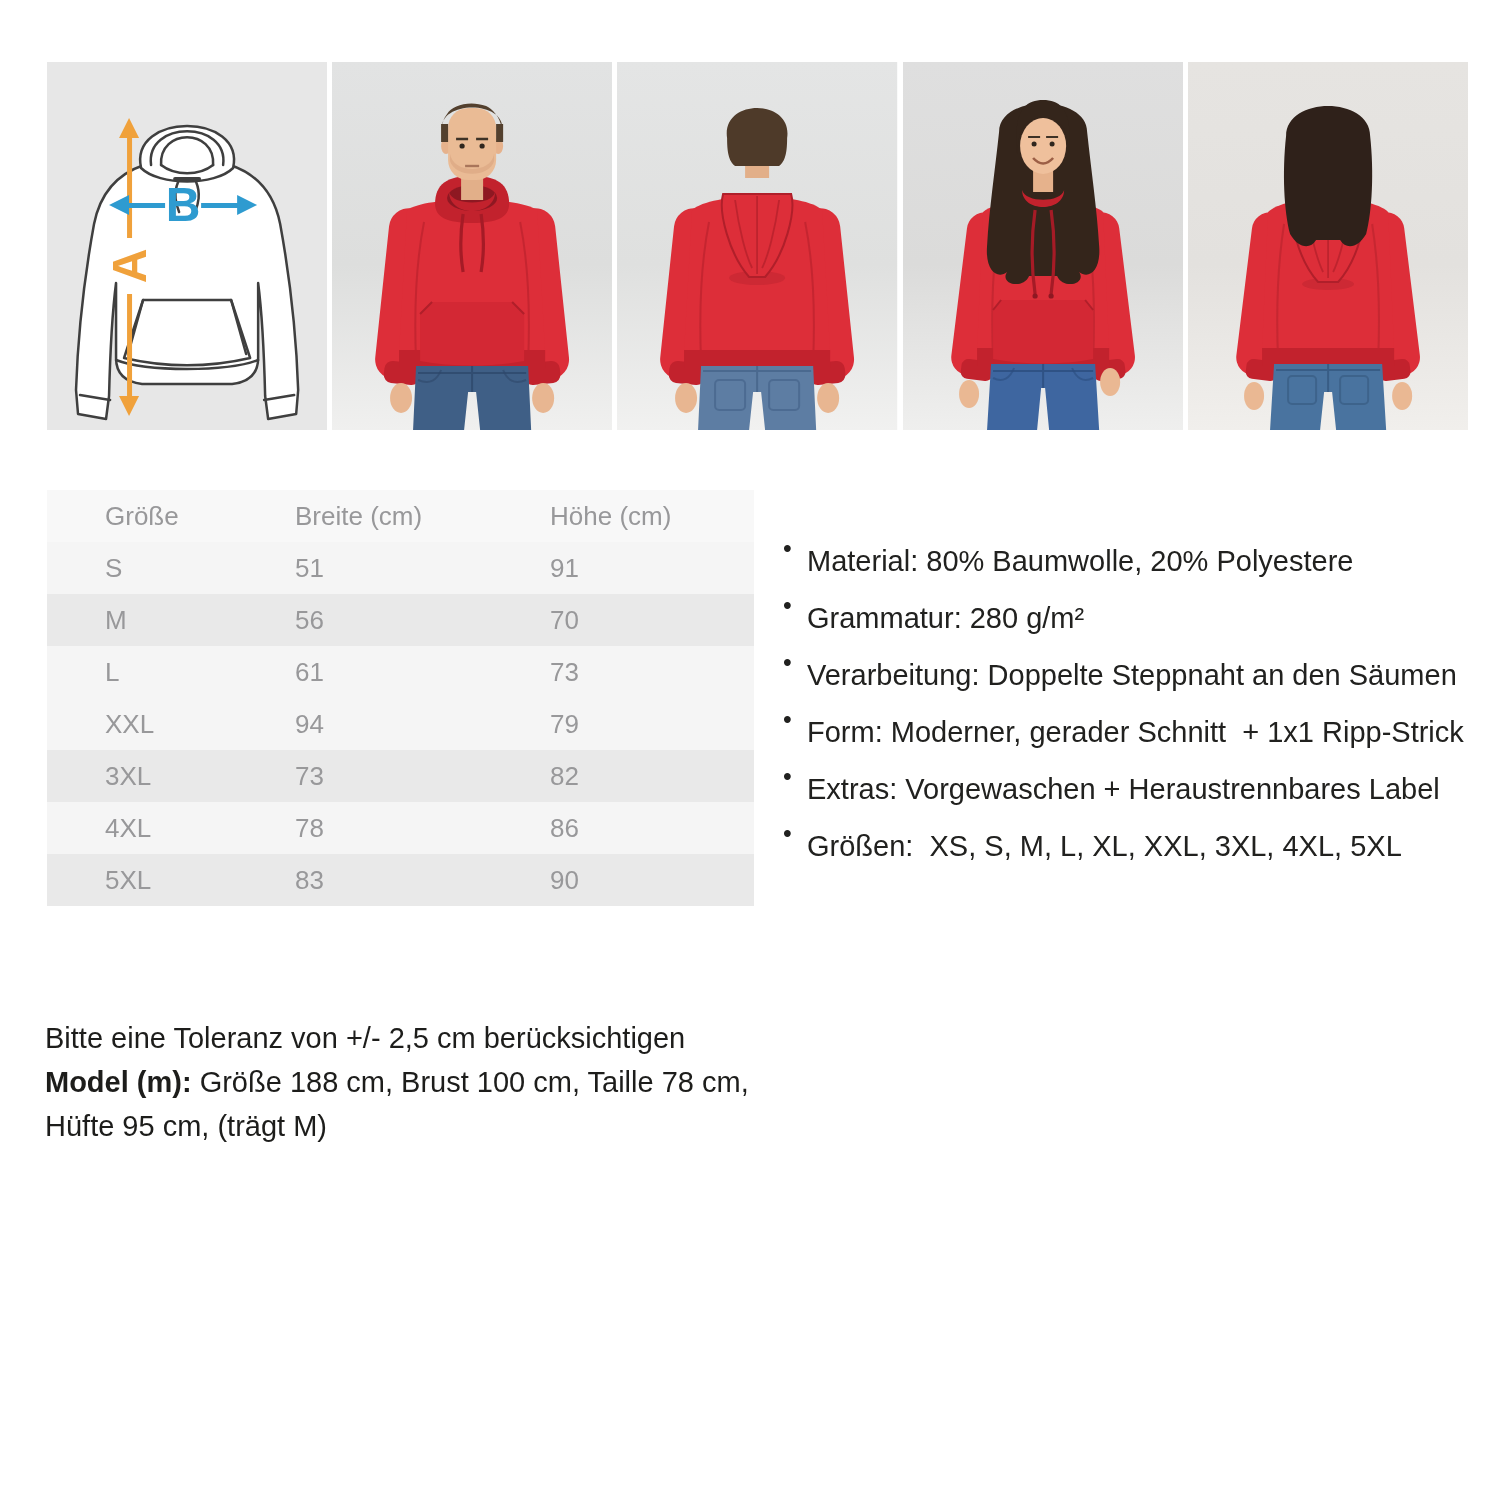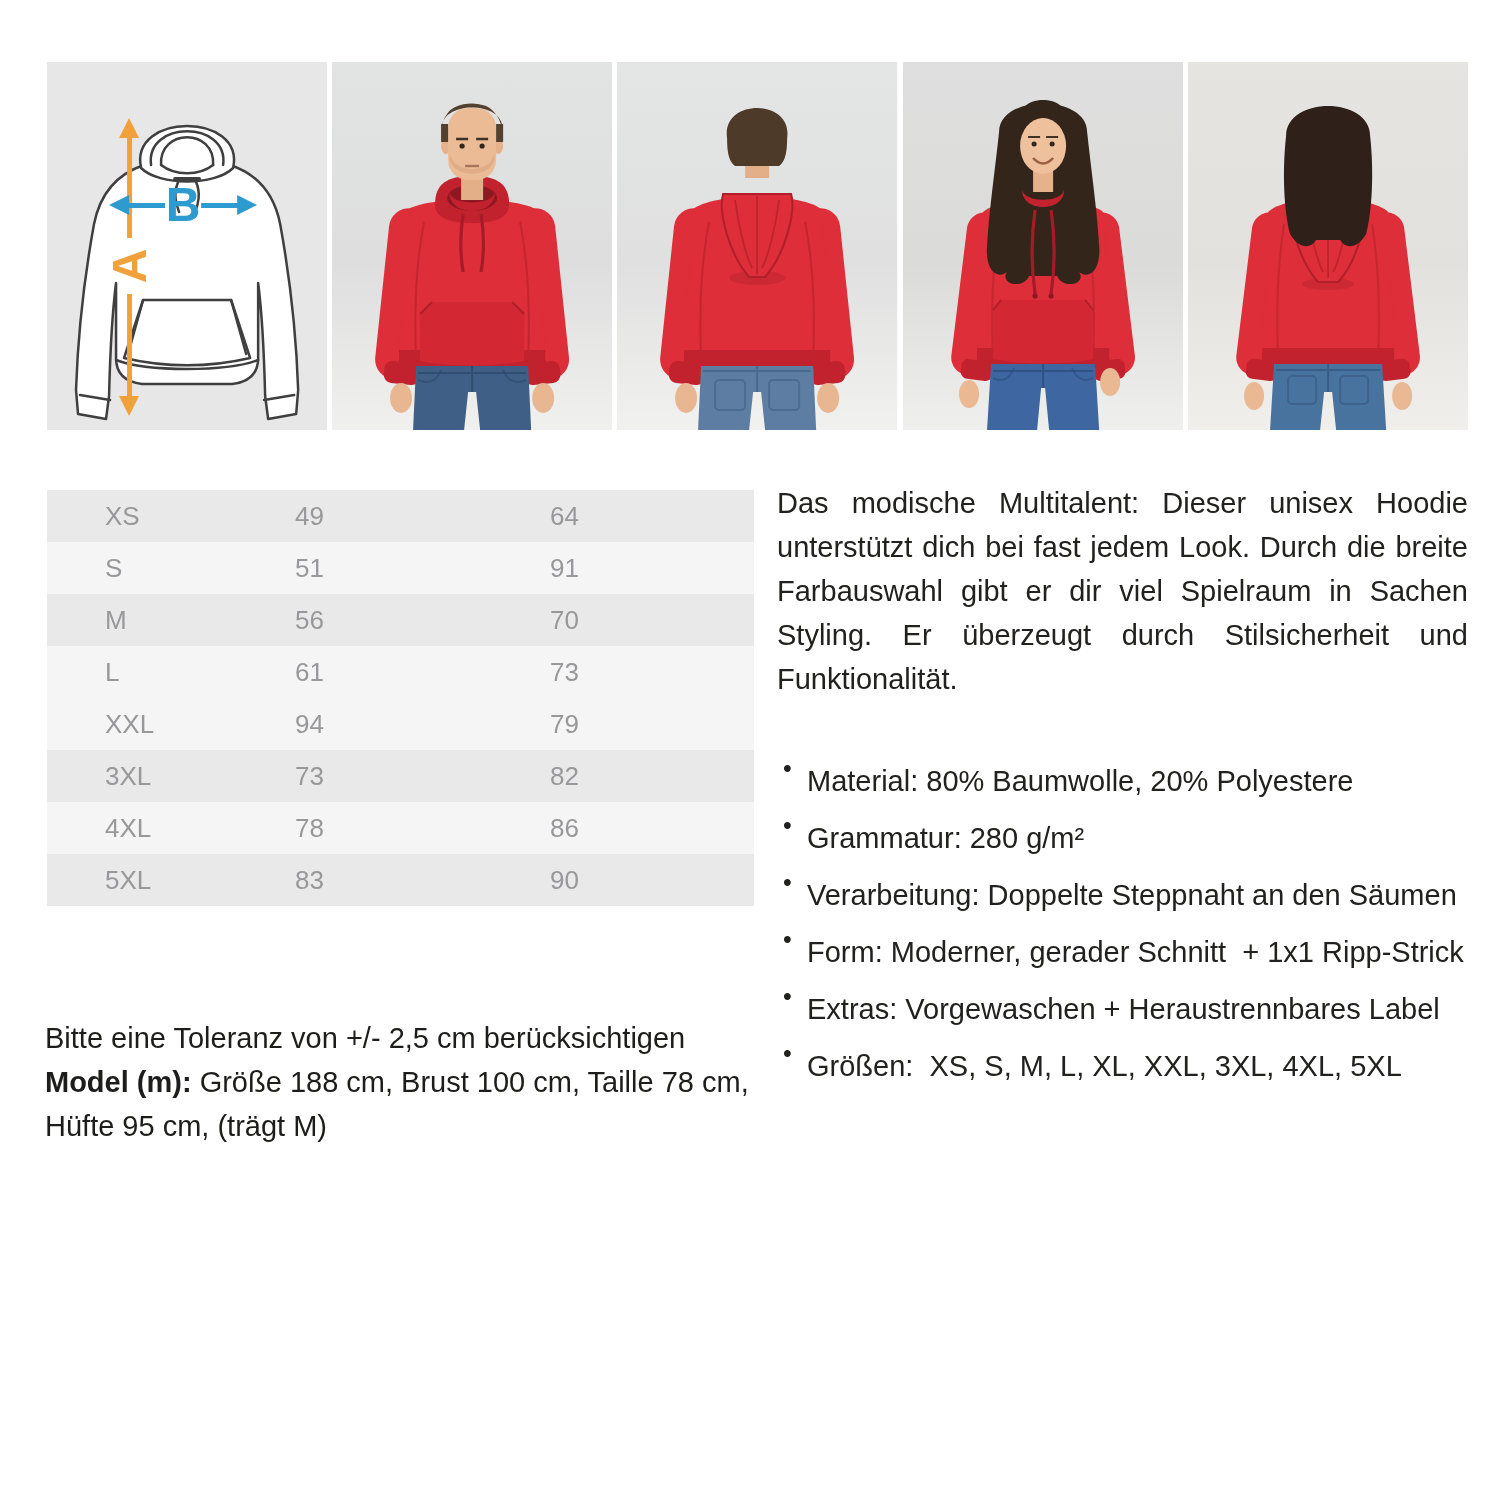--- a/index.html
+++ b/index.html
@@ -248,24 +248,24 @@
         <path d="M86,302 L194,302 L198,368 L148,368 L144,330 L136,330 L132,368 L82,368 Z" style="fill:var(--denim-woman-back)"></path>
         <path d="M140,302 V330 M88,308 H192" stroke="#35587f" stroke-width="2" opacity="0.8" fill="none"></path>
         <rect x="100" y="314" width="28" height="28" rx="4" fill="none" stroke="#35587f" stroke-width="2" opacity="0.6"></rect>
         <rect x="152" y="314" width="28" height="28" rx="4" fill="none" stroke="#35587f" stroke-width="2" opacity="0.6"></rect>
       </g>
     </svg>
   </div>
 </div>
 
 <div class="abs size-table">
-  <div class="t-row shade">
-    <div>XS</div>
-    <div>49</div>
-    <div>64</div>
+  <div class="t-row t-head">
+    <div>Größe</div>
+    <div>Breite (cm)</div>
+    <div>Höhe (cm)</div>
   </div>
   <div class="t-row lite">
     <div>S</div>
     <div>51</div>
     <div>91</div>
   </div>
   <div class="t-row shade">
     <div>M</div>
     <div>56</div>
     <div>70</div>
@@ -296,21 +296,20 @@
     <div>90</div>
   </div>
 </div>
 
 <div class="abs notes">
   <p class="note">Bitte eine Toleranz von +/- 2,5 cm berücksichtigen</p>
   <p class="note"><strong>Model (m):</strong><span> Größe 188 cm, Brust 100 cm, Taille 78 cm, Hüfte 95 cm, (trägt M)</span></p>
 </div>
 
 <div class="abs desc">
-  <p class="intro">Das modische Multitalent: Dieser unisex Hoodie unterstützt dich bei fast jedem Look. Durch die breite Farbauswahl gibt er dir viel Spielraum in Sachen Styling. Er überzeugt durch Stilsicherheit und Funktionalität.</p>
   <ul class="bullets">
     <li>
       <span class="dot">•</span>
       <span class="li-text">Material: 80% Baumwolle, 20% Polyestere</span>
     </li>
     <li>
       <span class="dot">•</span>
       <span class="li-text">Grammatur: 280 g/m²</span>
     </li>
     <li>

